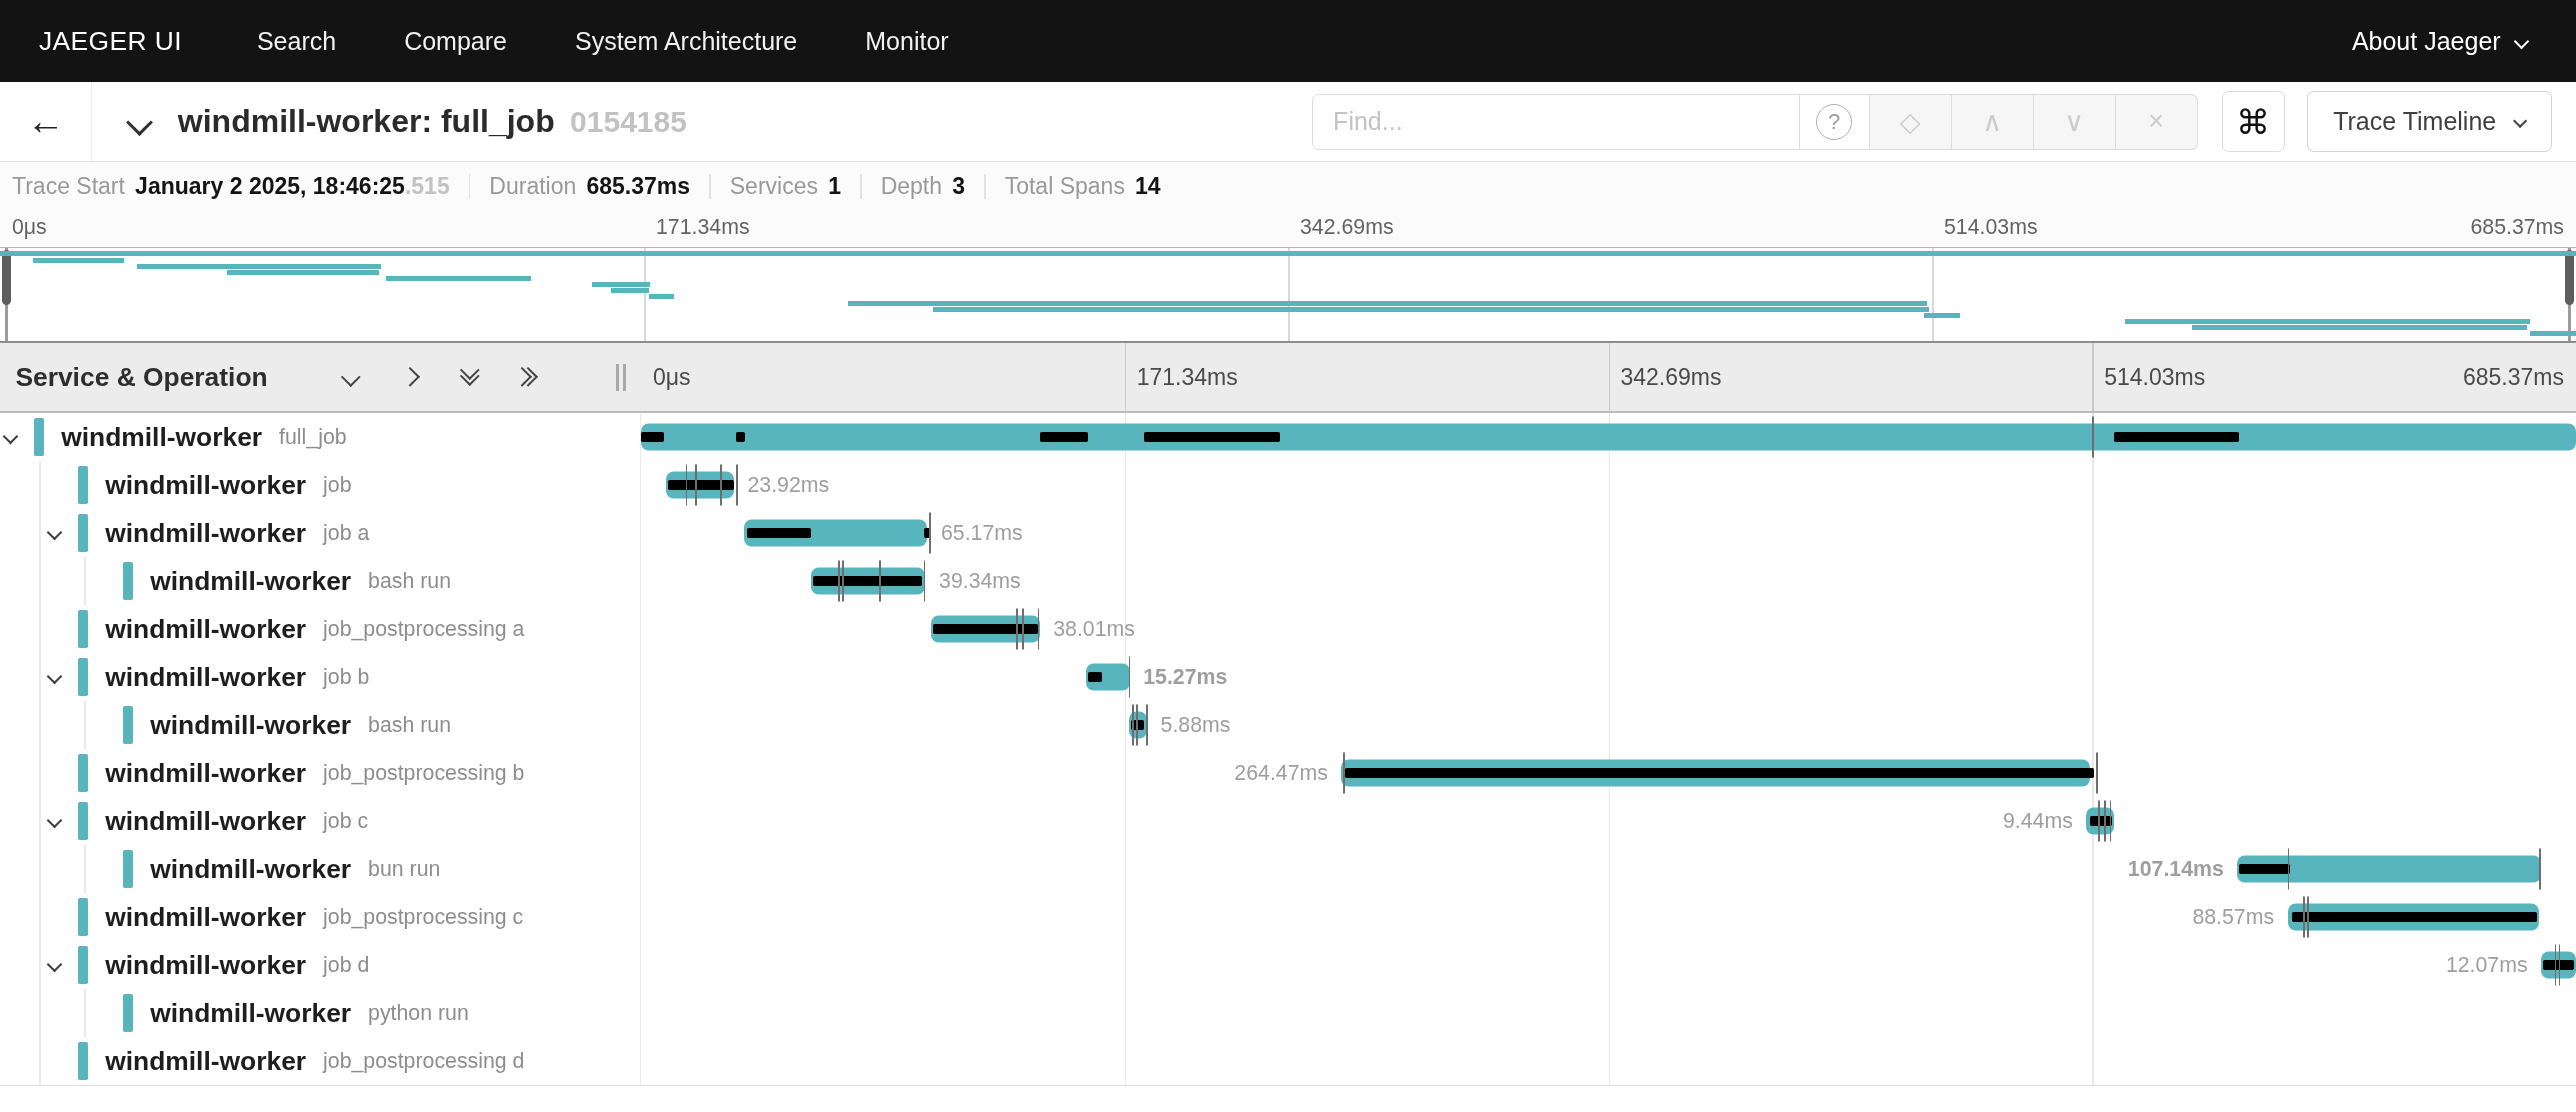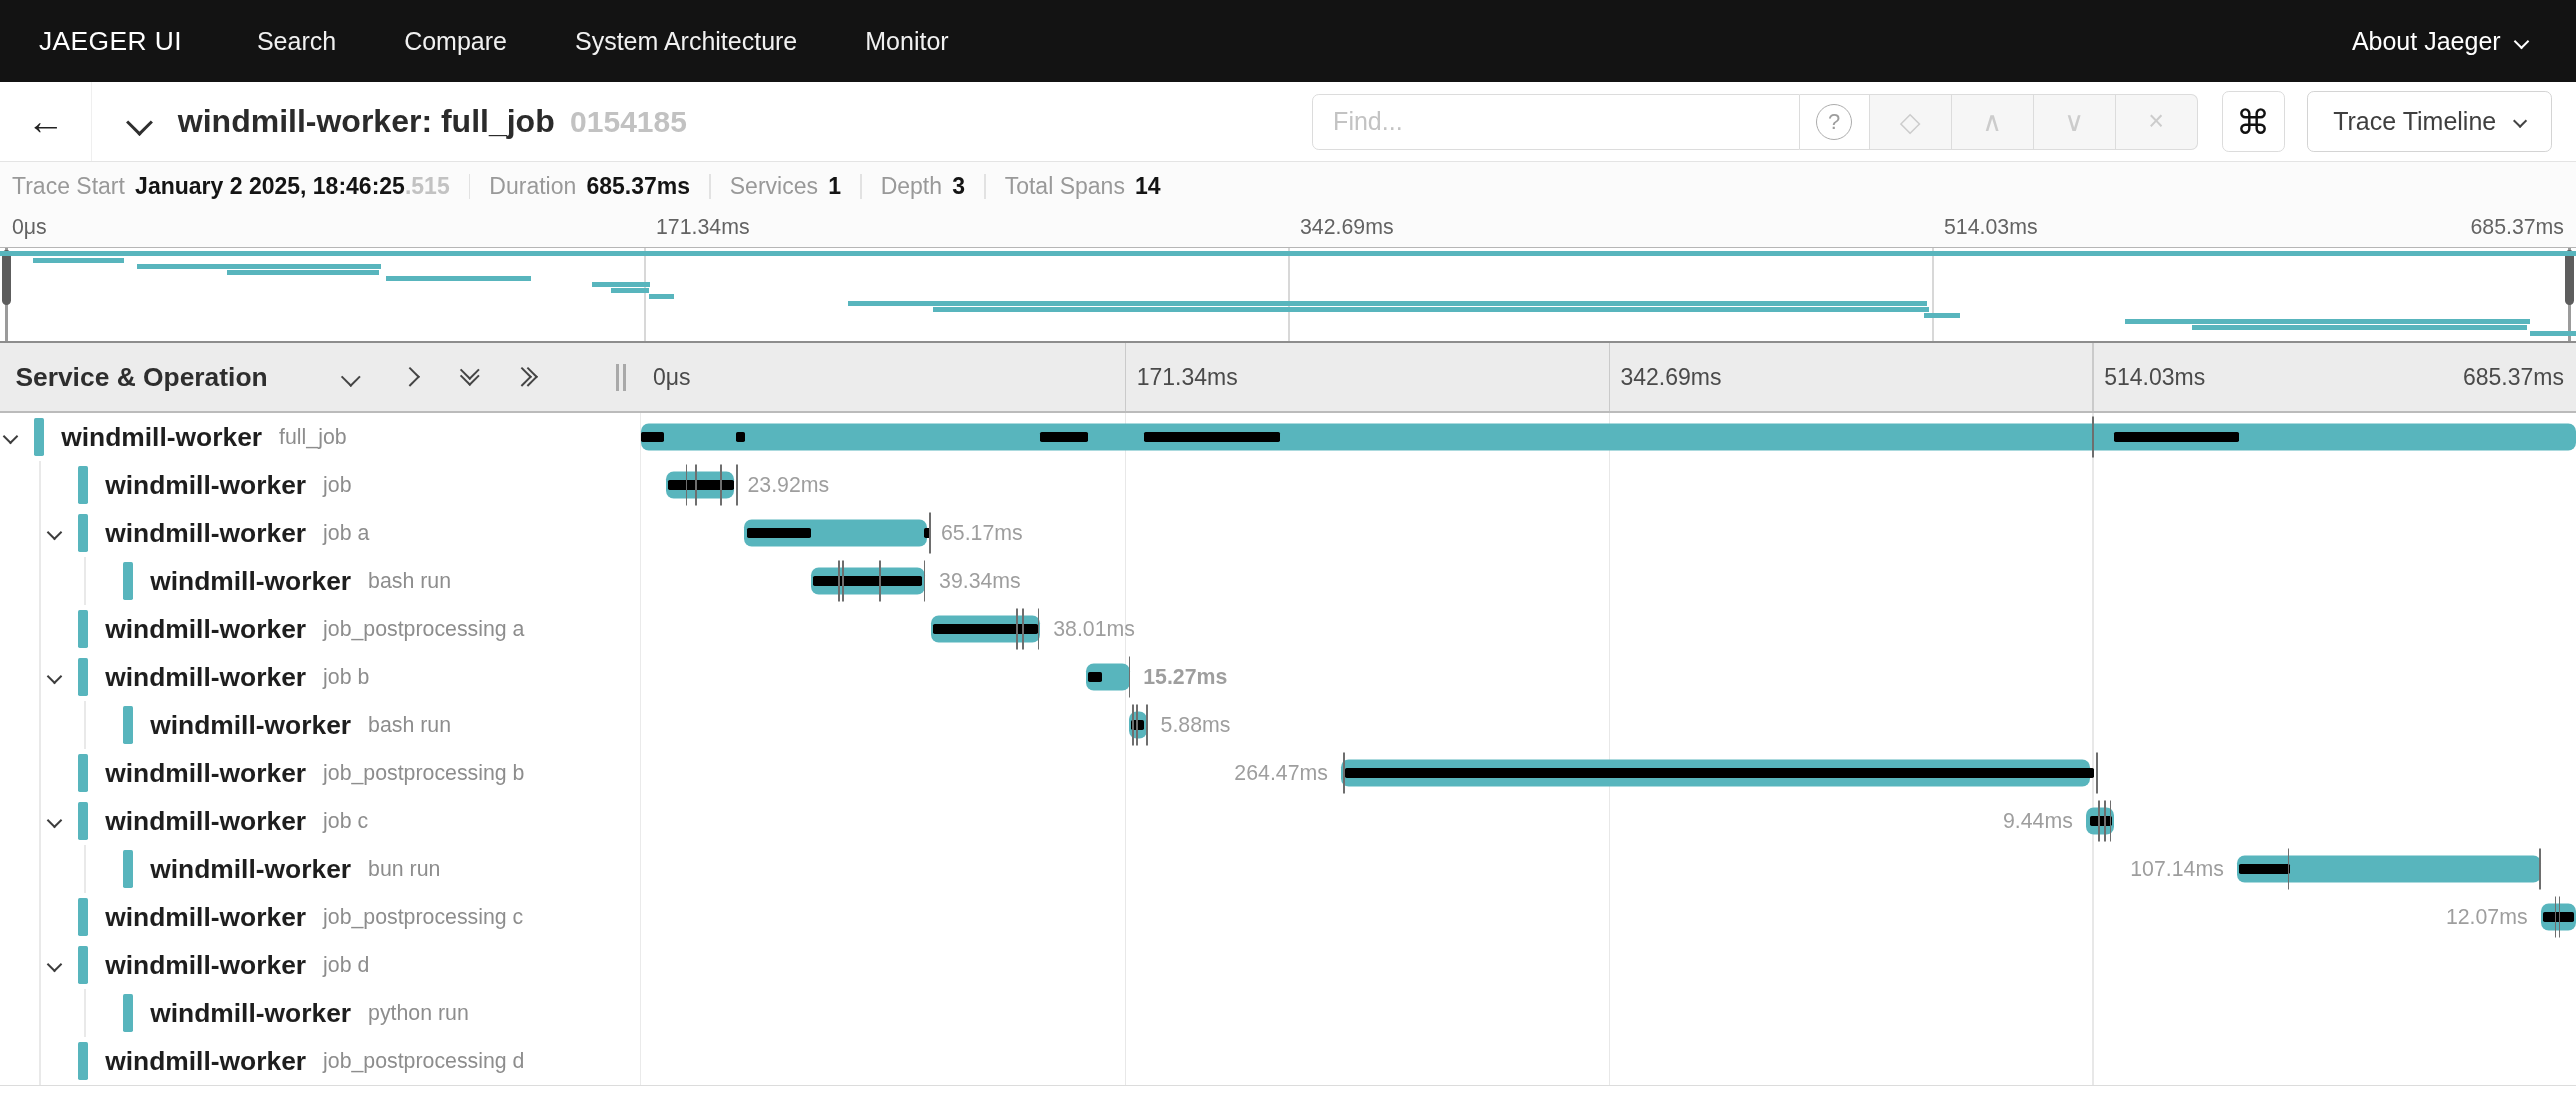--- a/index.html
+++ b/index.html
@@ -429,21 +429,28 @@
         <div class="tickmark" style="left: 75.3%;"></div>
         <div class="tickmark" style="left: 75.6%;"></div>
         <div class="tickmark" style="left: 75.9%;"></div>
         <div class="duration" style="right: calc(25.3% + 13.6px);">9.44ms</div>
       </div>
       <div class="gantt-row">
         <div class="bar" style="left: 82.5%; width: 15.7%;"></div>
         <div class="crit" style="left: 82.6%; width: 2.6%;"></div>
         <div class="tickmark" style="left: 85.1%;"></div>
         <div class="tickmark" style="left: 98.1%;"></div>
-        <div class="duration" style="right: calc(17.5% + 13.6px);">107.14ms</div>
+        <div class="duration" style="right: calc(17.5% + 13.6px); font-weight: bold;">107.14ms</div>
+      </div>
+      <div class="gantt-row">
+        <div class="bar" style="left: 85.1%; width: 13%;"></div>
+        <div class="crit" style="left: 85.3%; width: 12.7%;"></div>
+        <div class="tickmark" style="left: 85.9%;"></div>
+        <div class="tickmark" style="left: 86.1%;"></div>
+        <div class="duration" style="right: calc(14.9% + 13.6px);">88.57ms</div>
       </div>
       <div class="gantt-row">
         <div class="bar" style="left: 98.2%; width: 1.8%;"></div>
         <div class="crit" style="left: 98.3%; width: 1.6%;"></div>
         <div class="tickmark" style="left: 98.9%;"></div>
         <div class="tickmark" style="left: 99.1%;"></div>
         <div class="duration" style="right: calc(1.8% + 13.6px);">12.07ms</div>
       </div>
     </div>
 </div>

